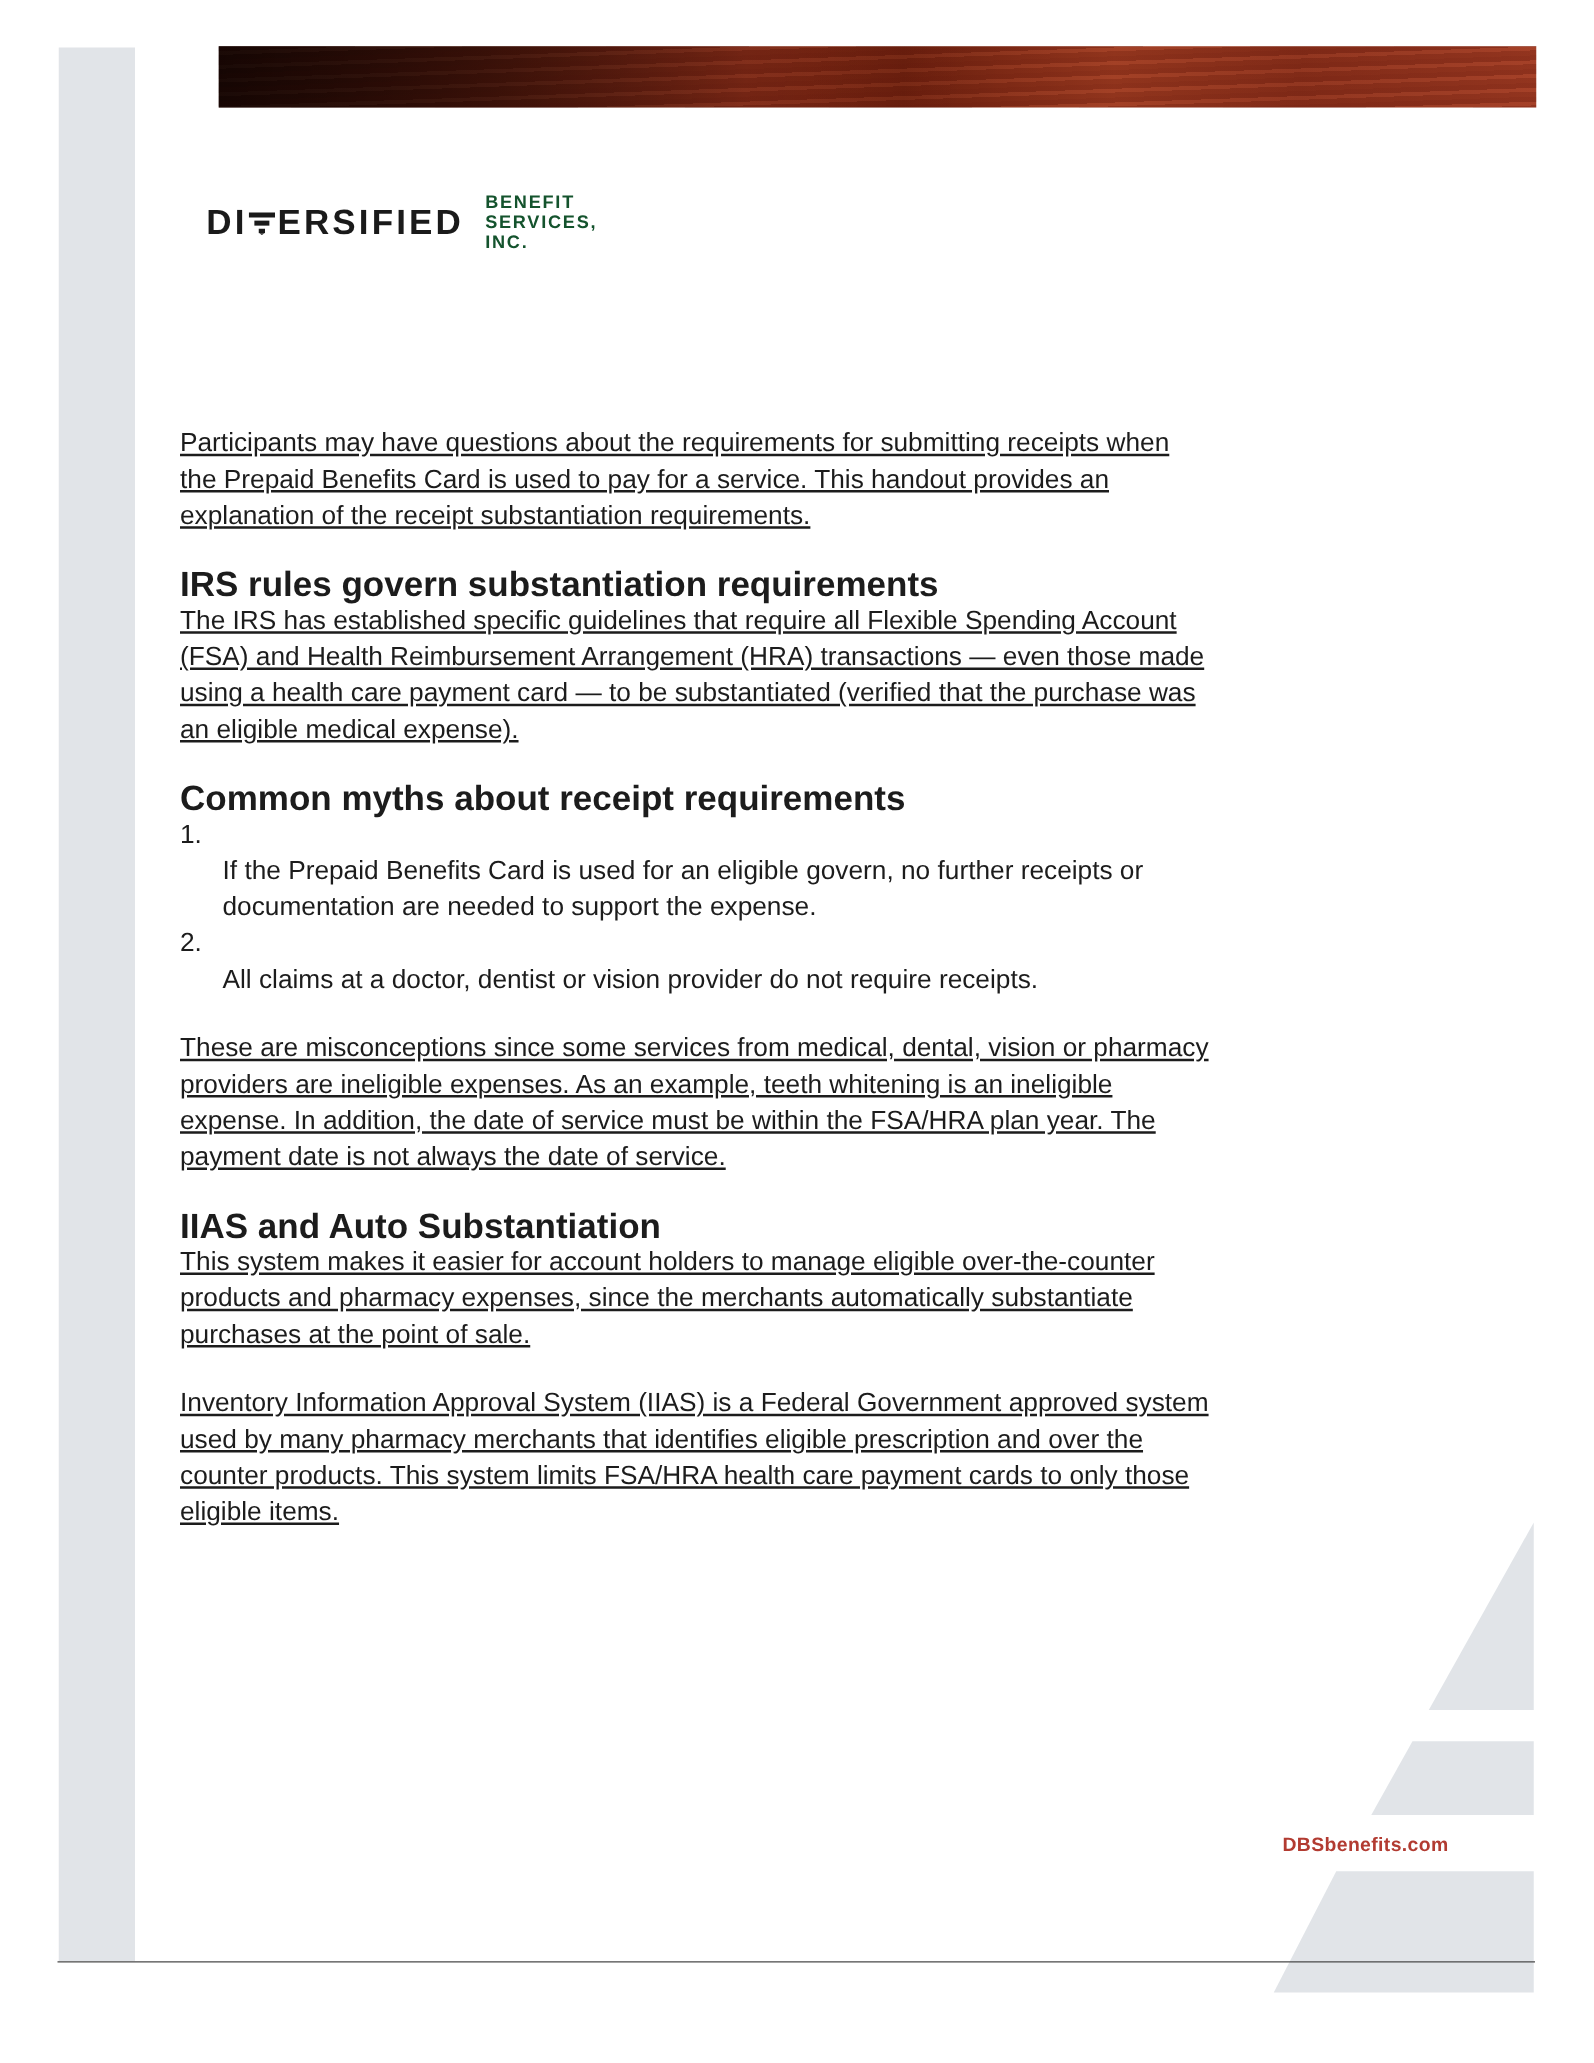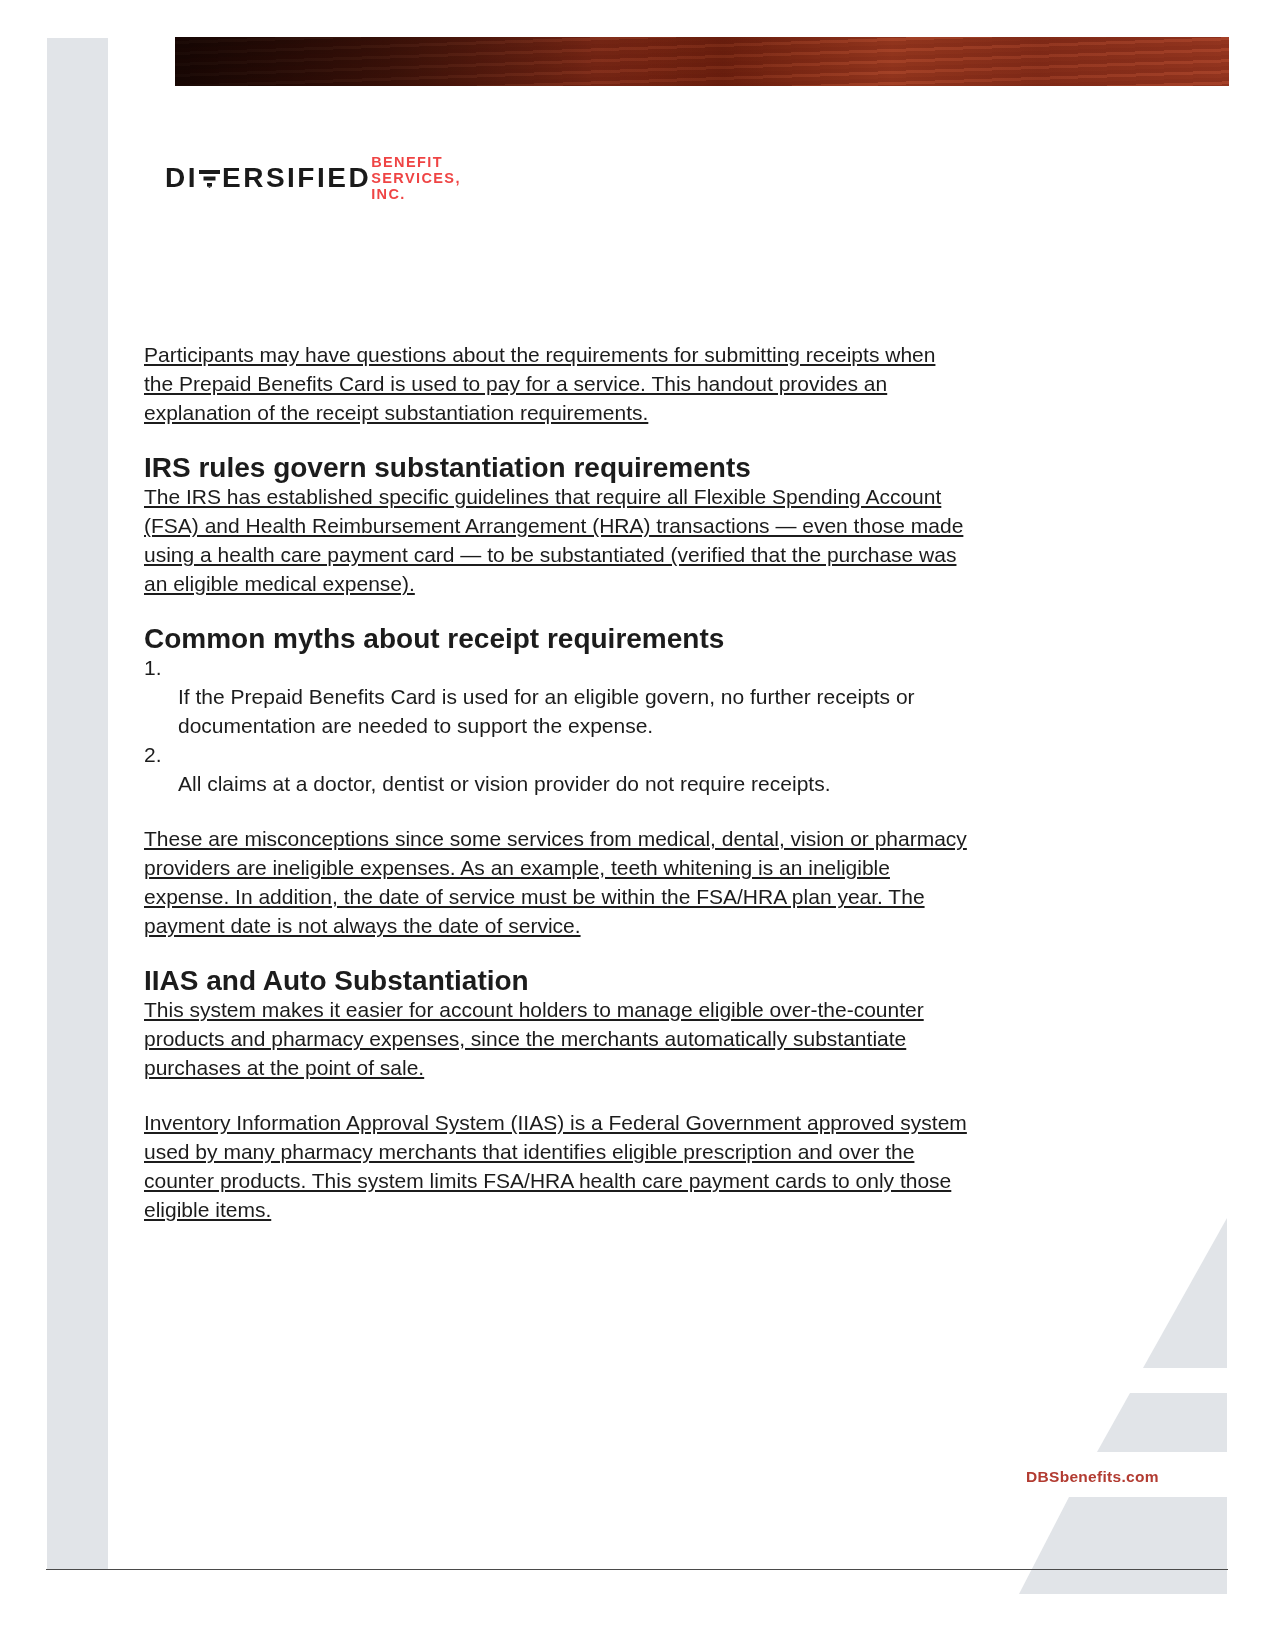--- a/index.html
+++ b/index.html
@@ -23,21 +23,21 @@
     display:flex;align-items:center;
   }
   .logo-mark{width:158px;height:132px;}
   .logo-word{
     margin-top:4px;display:flex;align-items:center;
     font-size:28px;font-weight:700;letter-spacing:2.5px;color:#1a1a1a;
     font-stretch:condensed;
   }
   .logo-word .v-icon{display:inline-block;margin:0 2px 0 1px;}
   .logo-sub{
-    margin-top:3px;font-size:14.5px;font-weight:700;letter-spacing:1.4px;color:#ef4444;
+    margin-top:3px;font-size:14.5px;font-weight:700;letter-spacing:1.4px;color:#14532d;margin-left:17px;
   }
   .logo-underline{margin-top:6px;width:208px;height:2px;background:#1a1a1a;}
   .title{
     position:absolute;left:437px;top:118px;
     color:var(--title_red,#8F1213);font-size:42px;line-height:63px;font-weight:400;
     white-space:pre-line;letter-spacing:0px;
   }
   .body-copy{
     position:absolute;left:144px;top:340px;width:950px;
     color:var(--text_dark,#1C1C1C);font-size:21px;line-height:29px;

